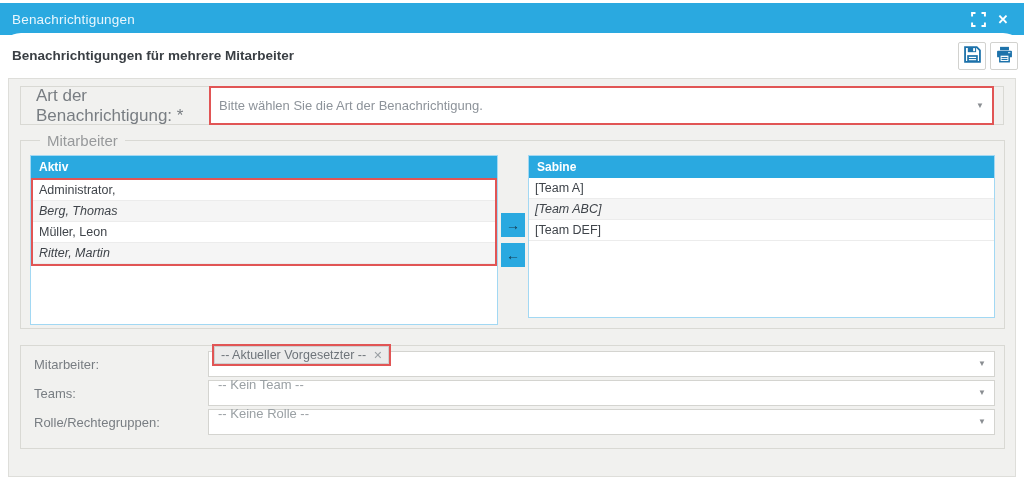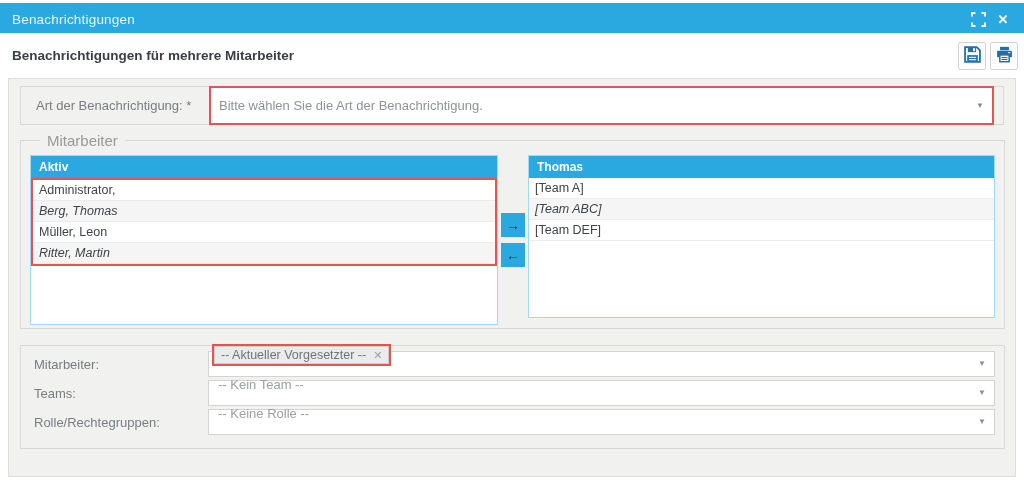--- a/index.html
+++ b/index.html
@@ -19,21 +19,21 @@
     font-size:13.5px; letter-spacing:.2px;
   }
   .titlebar-spacer { flex:1; }
   .tb-icon { display:inline-flex; align-items:center; justify-content:center;
     width:18px; height:18px; margin-left:7px; cursor:pointer; color:#ffffff; }
   .tb-close { font-size:13px; font-weight:bold; }
 
   
   .subheader {
     position:absolute; left:0; top:33px; width:1024px; height:45px;
-    display:flex; align-items:center; padding:0 6px 0 12px; background:#ffffff;
+    display:flex; align-items:center; padding:0 6px 0 12px; background:#ffffff;border-radius:21px;
   }
   .subheader-title { font-size:13.5px; font-weight:bold; color:#3a3f44; }
   .subheader-spacer { flex:1; }
   .icon-btn {
     width:28px; height:28px; margin-left:4px;
     background:#ffffff; border:1px solid #d2d2cf; border-radius:2px;
     display:inline-flex; align-items:center; justify-content:center;
     padding:0; cursor:pointer;
   }
 
@@ -41,21 +41,21 @@
   .panel {
     position:absolute; left:8px; top:78px; width:1008px; height:399px;
     background:#f1f1ef; border:1px solid #dededa;
   }
 
   
   .art-box {
     position:absolute; left:11px; top:7px; width:984px; height:39px;
     border:1px solid #d9d9d4; display:flex; align-items:center;
   }
-  .art-label { width:188px; padding-left:15px; font-size:13px; color:#787d82; }
+  .art-label { width:188px; padding-left:15px; font-size:17px; color:#787d82; }
   .select-red {
     flex:1; height:39px; margin-right:9px; background:#ffffff;
     border:2px solid #e15555; display:flex; align-items:center;
     padding:0 22px 0 8px; position:relative; cursor:pointer;
   }
   .select-red .ph { font-size:13px; color:#8d939a; white-space:nowrap; overflow:hidden; }
   .caret {
     position:absolute; right:8px; top:50%; transform:translateY(-50%);
     font-size:8px; color:#8a8e92; line-height:1;
   }
@@ -186,21 +186,21 @@
       <div class="arrows">
         <button class="arrow-btn">
           <span>→</span>
         </button>
         <button class="arrow-btn">
           <span>←</span>
         </button>
       </div>
 
       <div class="listbox listbox-inaktiv">
-        <div class="list-header">Thomas</div>
+        <div class="list-header">Sabine</div>
         <div class="list-item">[Team A]</div>
         <div class="list-item alt">[Team ABC]</div>
         <div class="list-item">[Team DEF]</div>
       </div>
 
     </div>
   </fieldset>
 
   <fieldset class="fs-personen">
 

